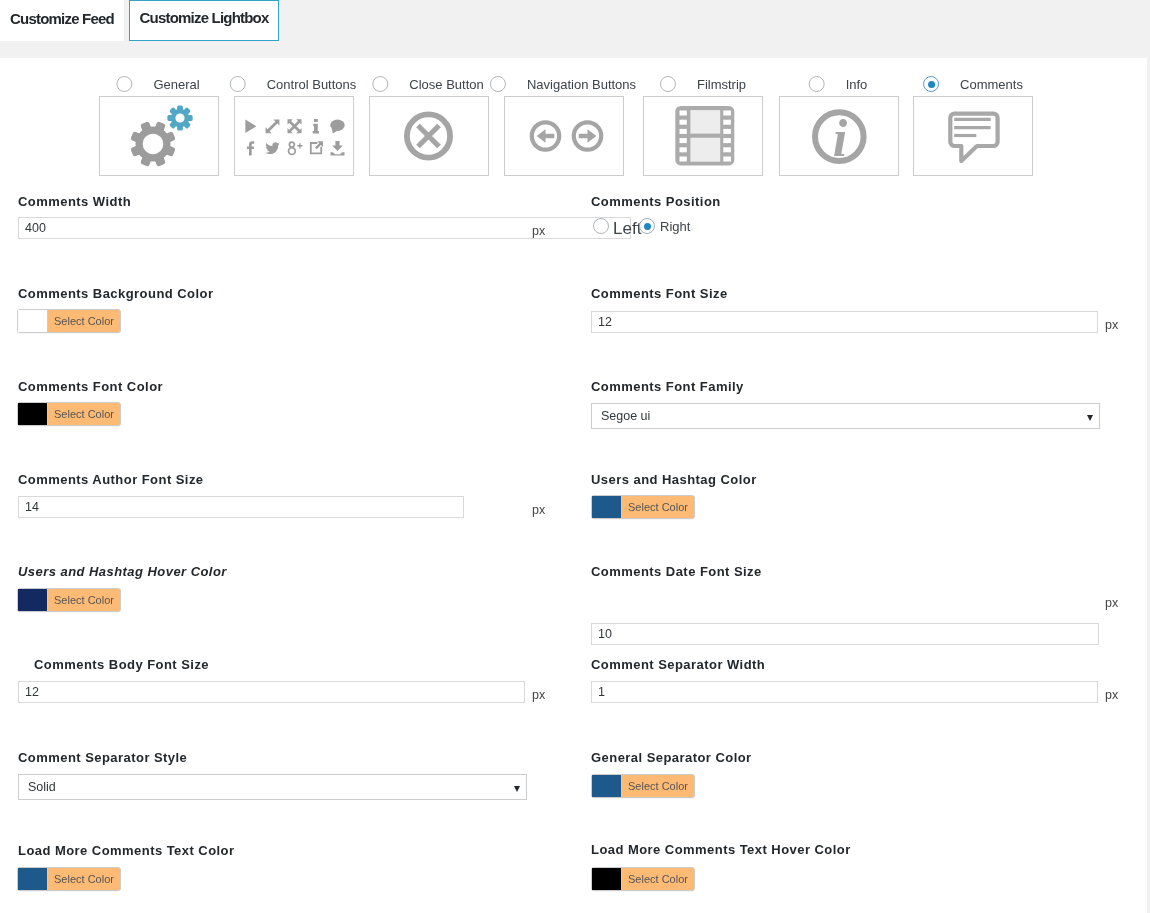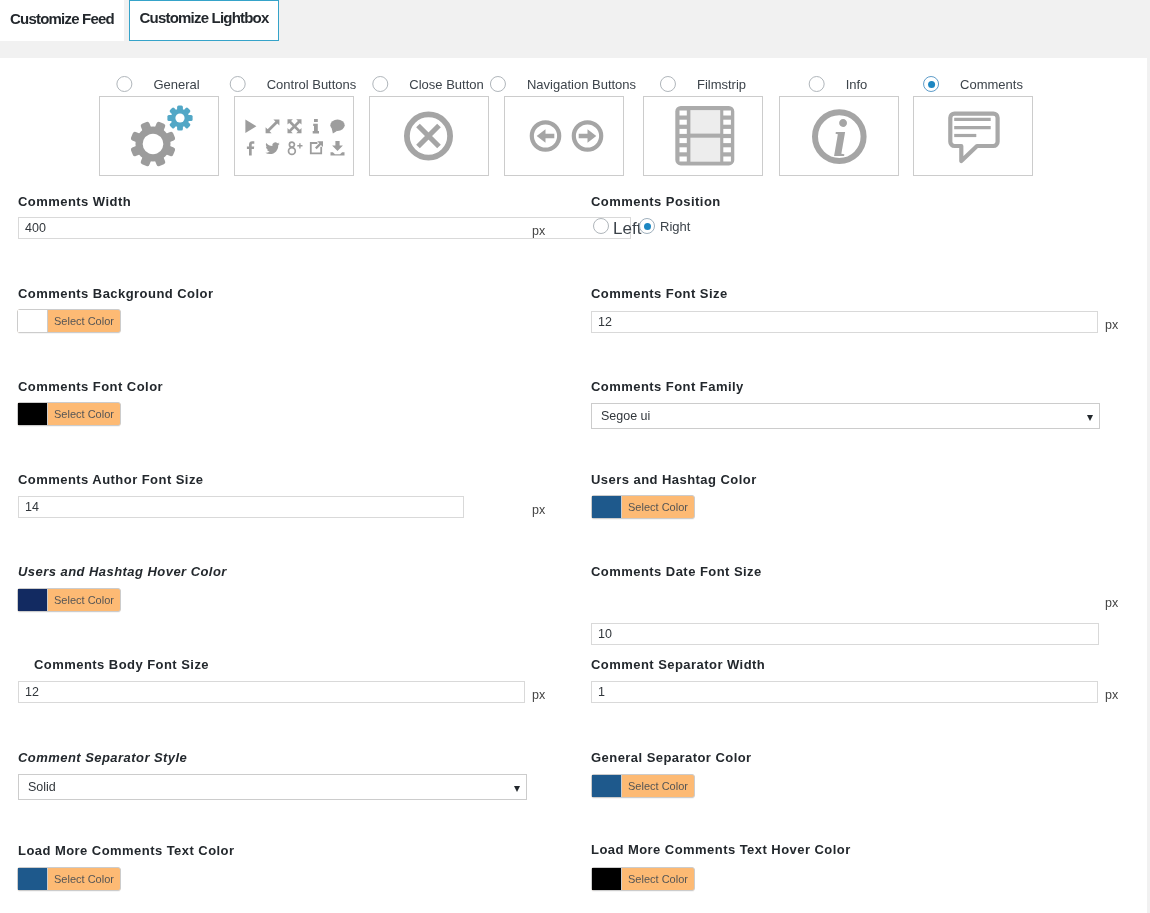--- a/index.html
+++ b/index.html
@@ -216,21 +216,21 @@
 <input class="abs tinput" style="left: 591px; top: 623px; width: 508px;" value="10">
 <span class="abs px" style="left:1105px;top:596px;">px</span>
 
 <div class="abs flabel" style="left:18px;top:657.5px;margin-left:16px;">Comments Body Font Size</div>
 <input class="abs tinput" style="left: 18px; top: 681px; width: 507px;" value="12">
 <span class="abs px" style="left:532px;top:688px;">px</span>
 <div class="abs flabel" style="left:591px;top:657.5px;">Comment Separator Width</div>
 <input class="abs tinput" style="left: 591px; top: 681px; width: 507px;" value="1">
 <span class="abs px" style="left:1105px;top:688px;">px</span>
 
-<div class="abs flabel" style="left:18px;top:750.5px;font-style:italic;">Comment Separator Style</div>
+<div class="abs flabel" style="left:18px;top:750.5px;">Comment Separator Style</div>
 <div class="abs sel" style="left:18px;top:774px;width:509px;">Solid<span class="arr"></span></div>
 <div class="abs flabel" style="left:591px;top:750.5px;">General Separator Color</div>
 <div class="abs cw" style="left:591px;top:774px;">
     <span class="sw" style="background:#1e598c;"></span>
     <span class="bt">Select Color</span>
   </div>
 
 <div class="abs flabel" style="left:18px;top:843.5px;">Load More Comments Text Color</div>
 <div class="abs cw" style="left:17px;top:867px;">
     <span class="sw" style="background:#1e598c;"></span>

